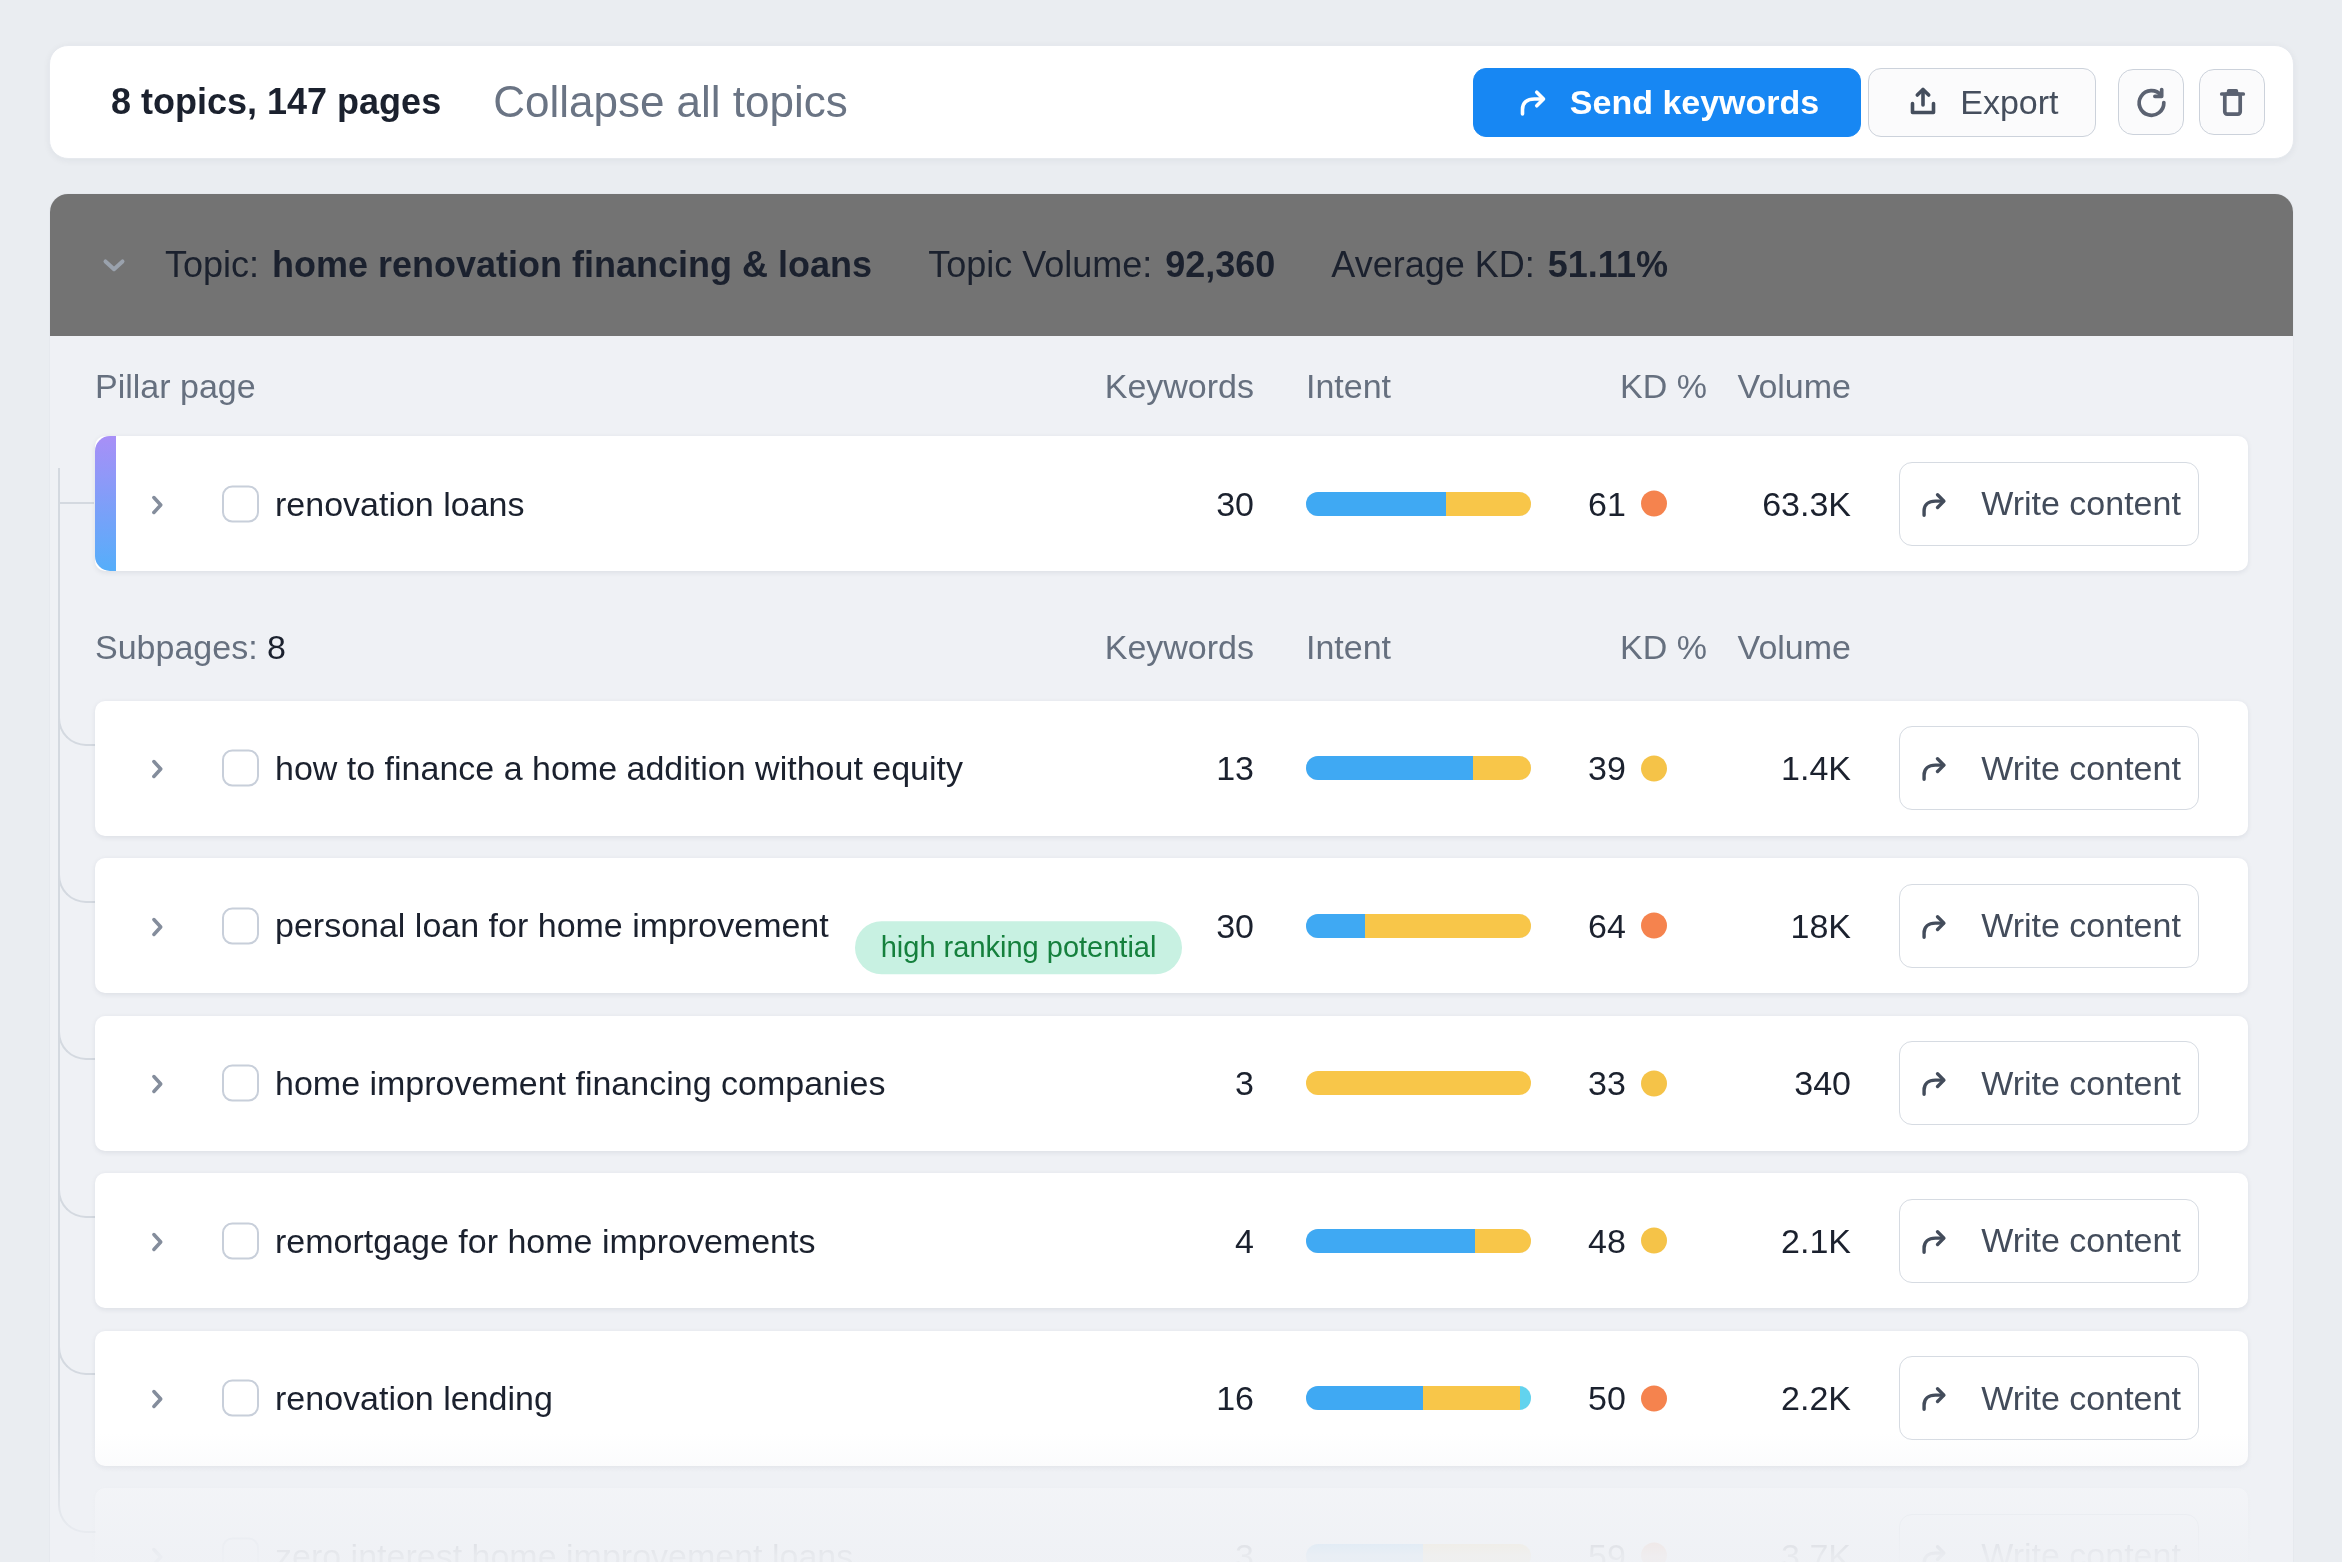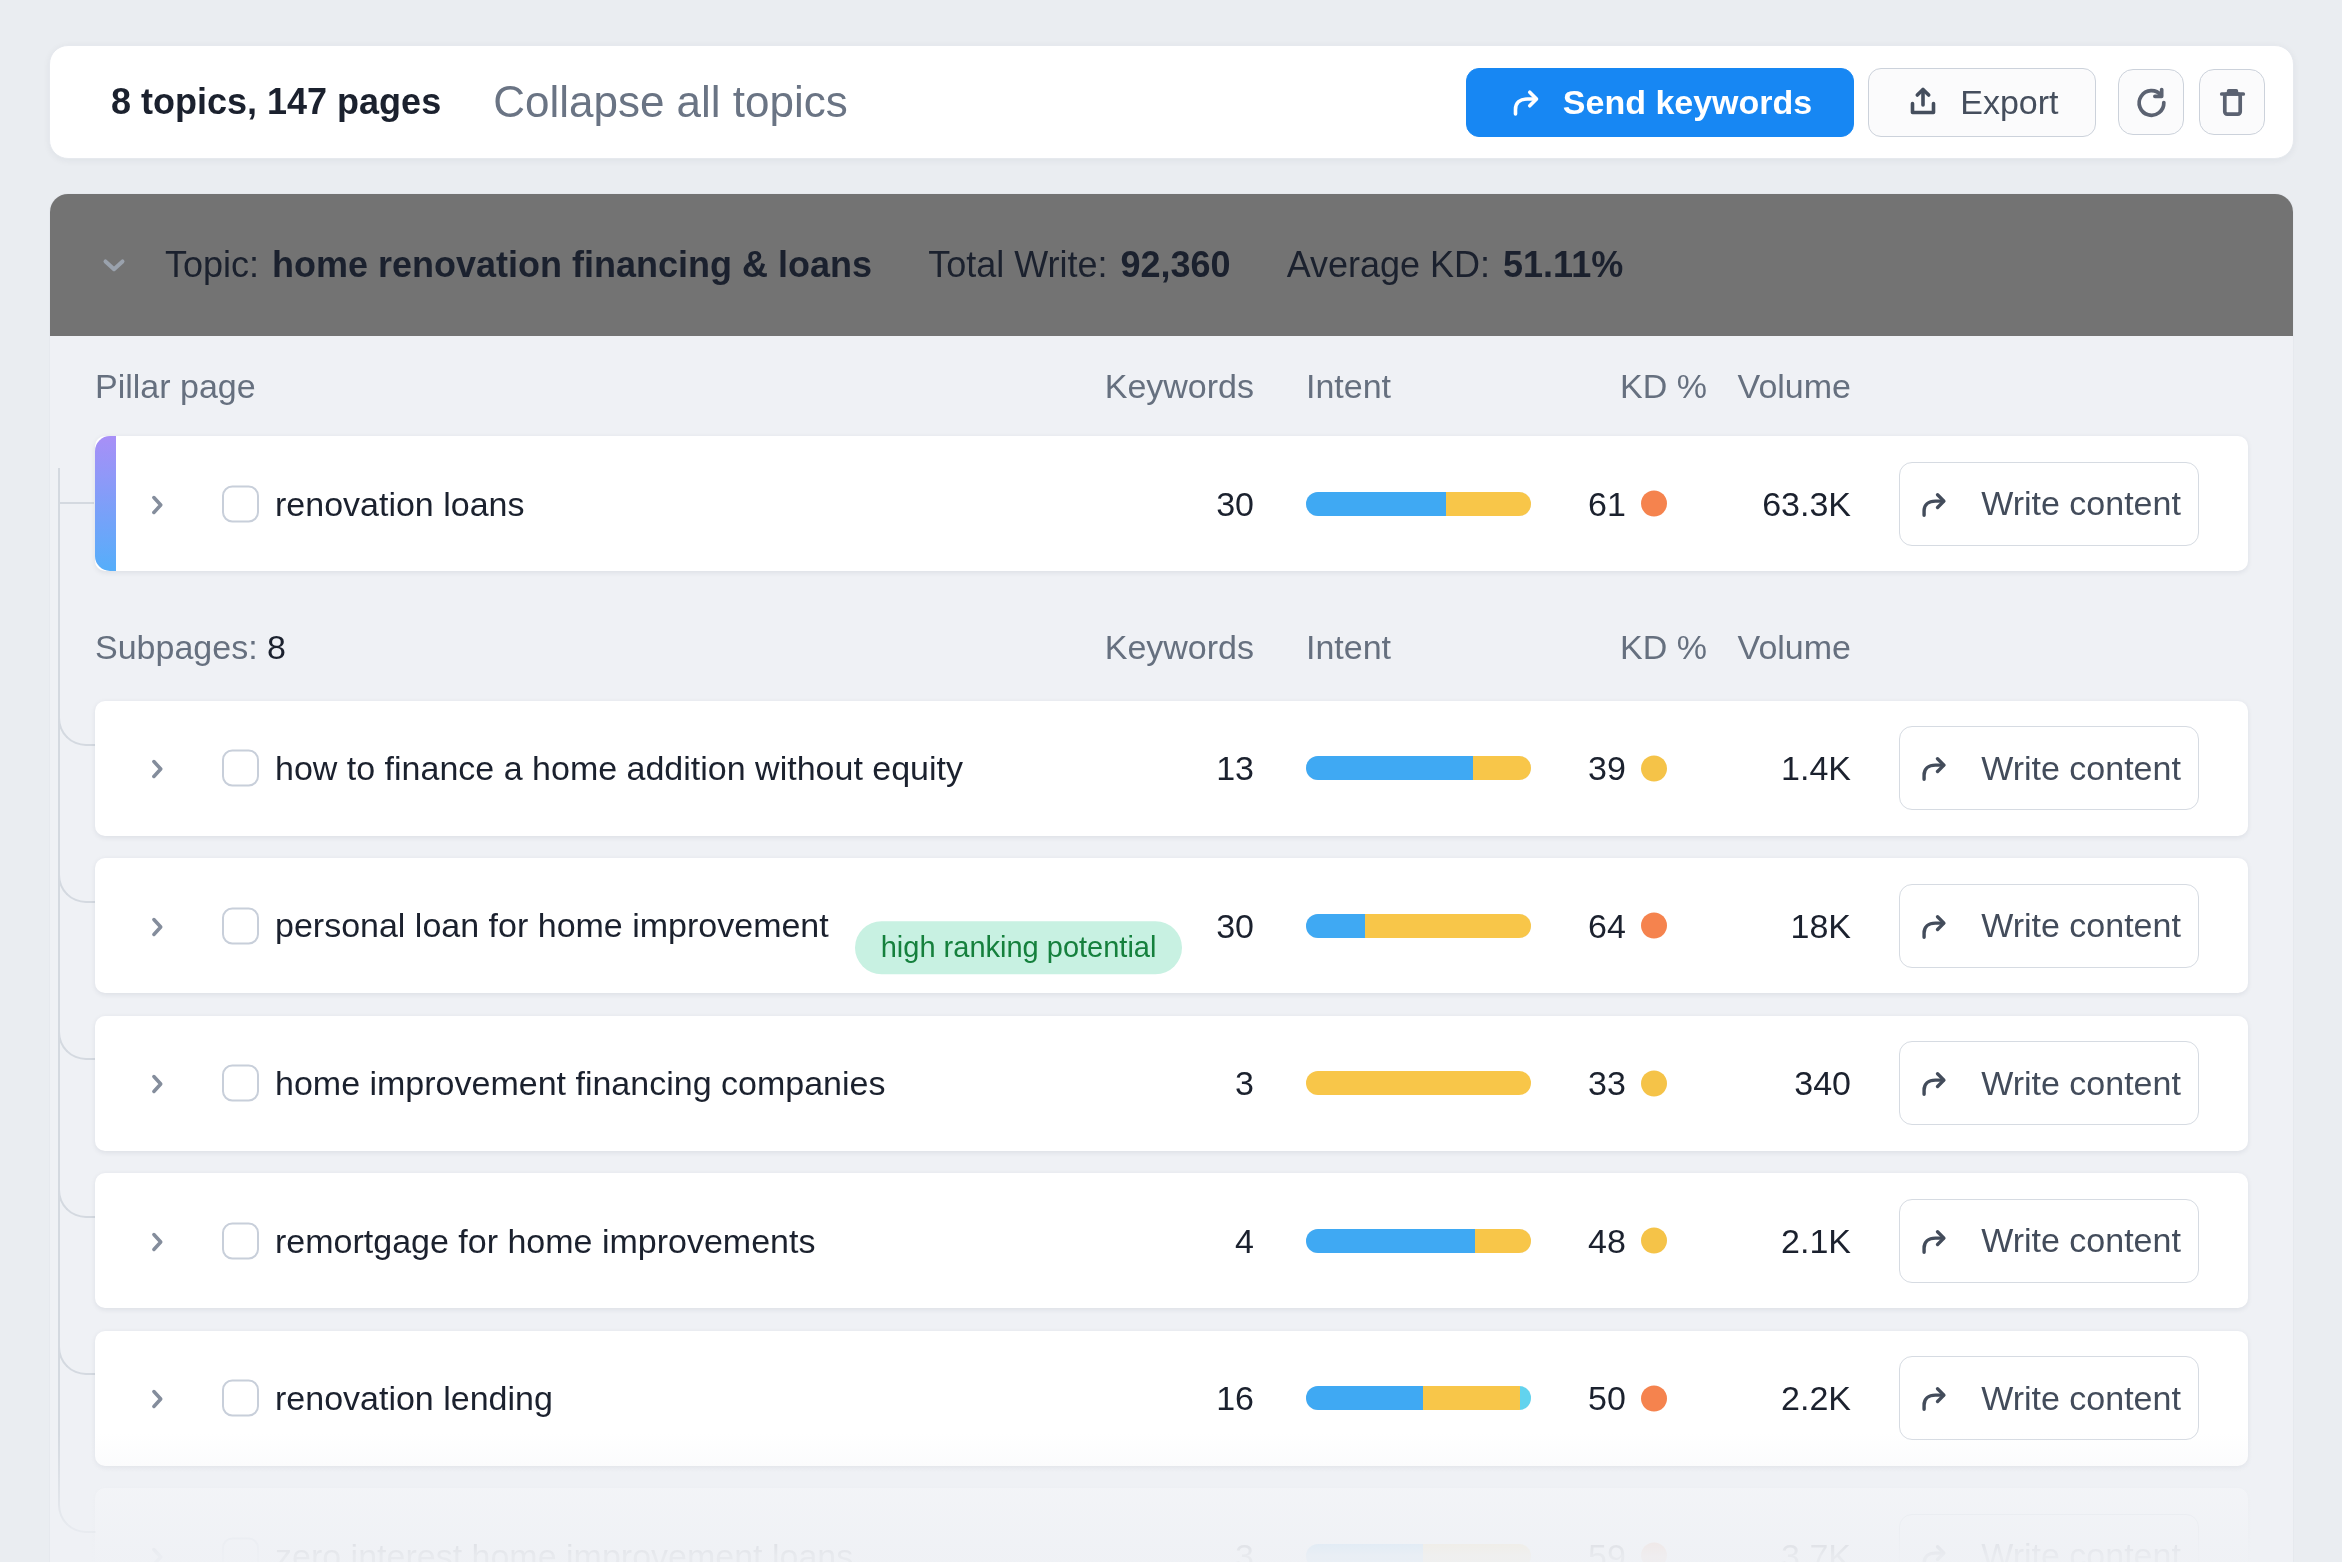--- a/index.html
+++ b/index.html
@@ -15,21 +15,21 @@
   #toolbar{top:45px;height:114px;display:flex;align-items:center;
     padding:0 28px 0 45px;box-shadow:0 1.9px 7.5px rgba(25,35,60,.05);}
   .tb-summary{font-size:36px;font-weight:bold;margin-left:16px;}
   .tb-collapse{font-size:44px;color:#6a7484;margin-left:52px;cursor:pointer;}
   .tb-spacer{flex:1;}
   .btn{display:flex;align-items:center;justify-content:center;gap:19px;
     box-sizing:border-box;height:69px;border-radius:13px;font-size:34px;
     border:1.9px solid #ccd2db;background:#fbfbfc;color:#454e5d;cursor:pointer;}
   .btn svg{flex:none;}
   #send-btn{background:#1787f3;border-color:#1787f3;color:#fff;font-weight:bold;
-    padding:0 41px;margin-right:14px;}
+    padding:0 41px;margin-right:7px;}
   #export-btn{padding:0 36px;margin-right:22.5px;}
   .icon-btn{width:66px;height:66px;border-radius:15px;padding:0;}
   #refresh-btn{margin-right:15px;}
 
   
   #topic-card{top:193px;height:1405px;background:#eff1f5;overflow:hidden;}
   .topic-strip{height:142px;background:#737373;display:flex;align-items:center;
     padding-left:47px;font-size:36px;}
   .topic-strip .chev-down{margin-right:34px;}
   .lbl{font-weight:400;}
@@ -142,21 +142,21 @@
     <span class="chev-down" style="display:flex;cursor:pointer;">
       <svg width="34" height="34" viewBox="0 0 24 24" fill="none" stroke="#9aa2ad" stroke-width="2.8" stroke-linecap="round" stroke-linejoin="round">
         <path d="M6 9.5 L12 15 L18 9.5"></path>
       </svg>
     </span>
     <span class="tgroup">
       <span class="lbl">Topic:</span>
       <span class="val">home renovation financing &amp; loans</span>
     </span>
     <span class="tgroup">
-      <span class="lbl">Total Write:</span>
+      <span class="lbl">Topic Volume:</span>
       <span class="val">92,360</span>
     </span>
     <span class="tgroup">
       <span class="lbl">Average KD:</span>
       <span class="val">51.11%</span>
     </span>
   </div>
 
   <div class="table">
     <div class="colhead">

